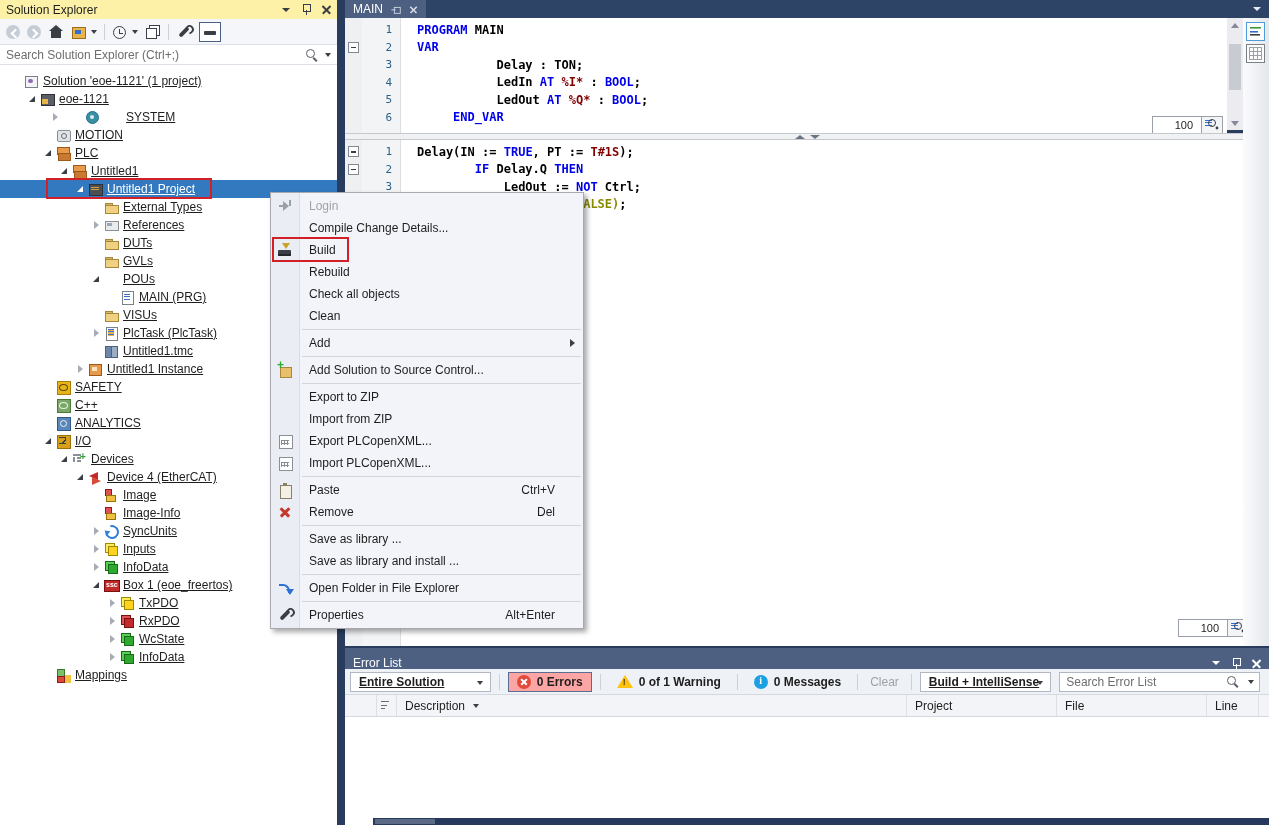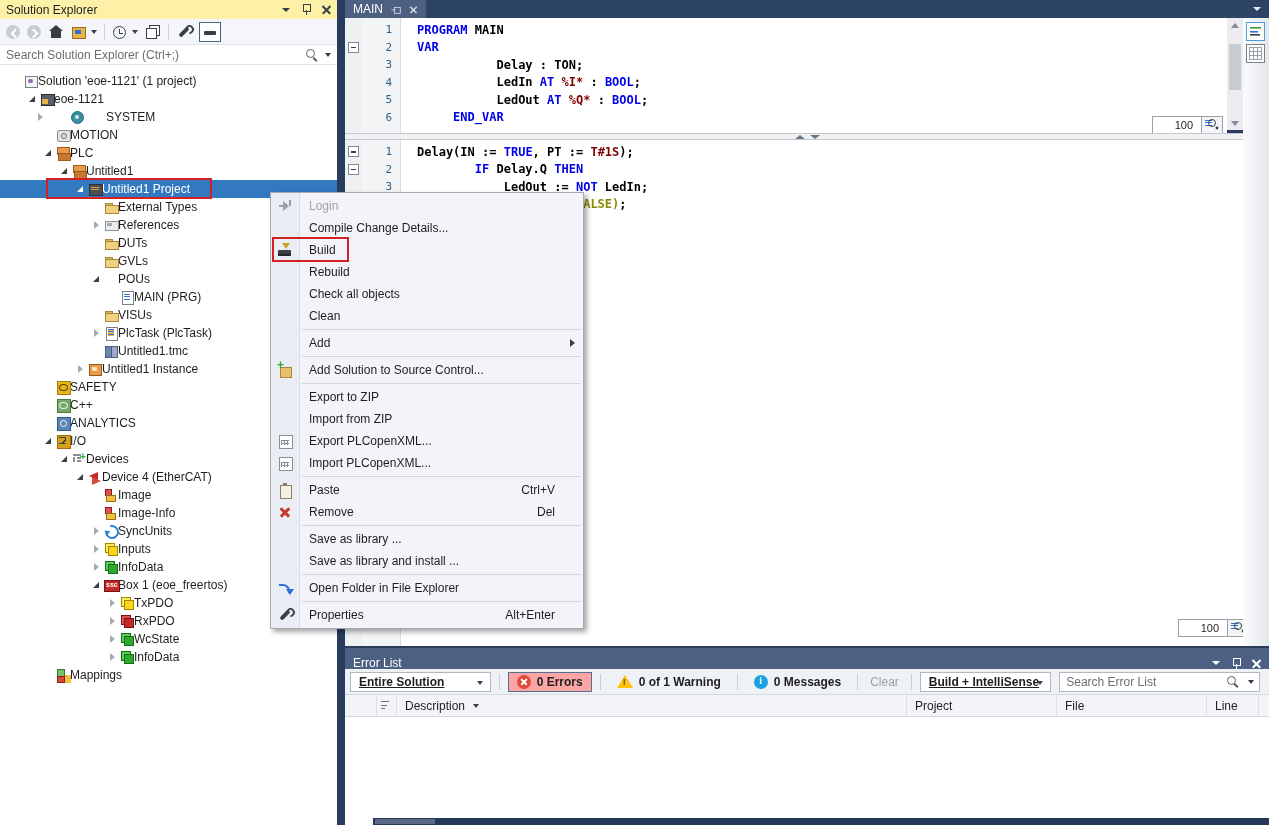--- a/index.html
+++ b/index.html
@@ -59,21 +59,21 @@
   .se-search .mini-caret { position:absolute; right:6px; top:8px; }
 
   
   #tree { position:absolute; left:0; top:72px; right:0; }
   .trow { position:relative; height:18px; display:flex; align-items:center; cursor:default; }
   .trow.sel { background:var(--selection); color:#fff; }
   .arrow-cell { width:16px; flex:0 0 16px; display:flex; align-items:center; justify-content:center; }
   .ar-col { width:0; height:0; border-top:4px solid transparent; border-bottom:4px solid transparent; border-left:5px solid #a6acb5; }
   .ar-exp { width:0; height:0; border-top:6px solid transparent; border-right:6px solid #3a3e45; }
   .sel .ar-exp { border-right-color:#fff; }
-  .tlabel { white-space:nowrap; }
+  .tlabel { margin-left:5px; white-space:nowrap;text-decoration:underline; }
   .ann-row { position:absolute; left:46px; top:-2px; width:166px; height:21px; border:2px solid var(--annotation); pointer-events:none; z-index:6; }
 
   
   .ic { position:relative; width:14px; height:14px; flex:0 0 14px; }
   .ic-solution::before { content:""; position:absolute; left:1px; top:2px; width:11px; height:10px; border:1.5px solid #7b7f87; background:#f4f4f6; }
   .ic-solution::after { content:""; position:absolute; left:4px; top:5px; width:5px; height:4px; background:#906bb3; border-radius:2px; }
   .ic-twincat::before { content:""; position:absolute; left:1px; top:2px; width:12px; height:10px; background:#5a5e66; border:1px solid #2e3238; }
   .ic-twincat::after { content:""; position:absolute; left:2px; top:7px; width:6px; height:5px; background:#e8b44a; }
   .ic-system::before { content:""; position:absolute; left:1px; top:1px; width:11px; height:11px; border-radius:50%; background:#3a8fa3; border:1px solid #1f6f85; }
   .ic-system::after { content:""; position:absolute; left:5px; top:5px; width:4px; height:4px; border-radius:50%; background:#d8ecf2; }
@@ -297,21 +297,21 @@
           <span class="ic ic-solution"></span>
           <span class="tlabel">Solution 'eoe-1121' (1 project)</span>
         </div>
         <div class="trow" style="padding-left: 24px;">
           <span class="arrow-cell">
             <span class="ar-exp"></span>
           </span>
           <span class="ic ic-twincat"></span>
           <span class="tlabel">eoe-1121</span>
         </div>
-        <div class="trow" style="padding-left: 32px; gap: 22px;">
+        <div class="trow" style="padding-left: 47px; gap: 22px;">
           <span class="arrow-cell">
             <span class="ar-col"></span>
           </span>
           <span class="ic ic-system"></span>
           <span class="tlabel">SYSTEM</span>
         </div>
         <div class="trow" style="padding-left: 40px;">
           <span class="arrow-cell"></span>
           <span class="ic ic-motion"></span>
           <span class="tlabel">MOTION</span>
@@ -586,21 +586,21 @@
         <div class="cline">
           <span class="fold">
             <span class="fbox"></span>
           </span>
           <span class="lnum">2</span>
           <span class="ctext"><span class="tok-pl">        </span><span class="tok-kw">IF</span><span class="tok-pl"> Delay.Q </span><span class="tok-kw">THEN</span></span>
         </div>
         <div class="cline">
           <span class="fold"></span>
           <span class="lnum">3</span>
-          <span class="ctext"><span class="tok-pl">            LedOut := </span><span class="tok-kw">NOT</span><span class="tok-pl"> LedIn;</span></span>
+          <span class="ctext"><span class="tok-pl">            LedOut := </span><span class="tok-kw">NOT</span><span class="tok-pl"> Ctrl;</span></span>
         </div>
         <div class="cline">
           <span class="fold"></span>
           <span class="lnum">4</span>
           <span class="ctext"><span class="tok-pl">                       </span><span class="tok-ol">ALSE)</span><span class="tok-pl">;</span></span>
         </div>
       </div>
   </div>
 
   <div class="zoomctl" id="zoom-bottom">

